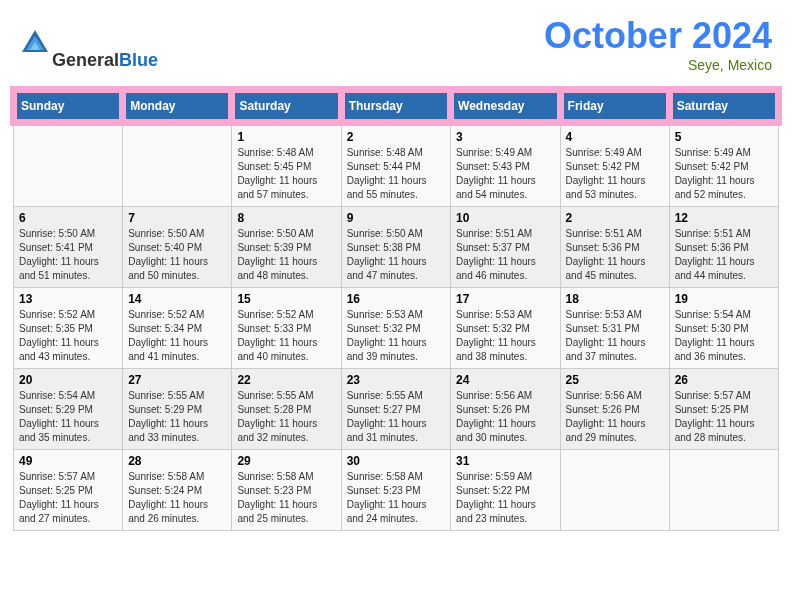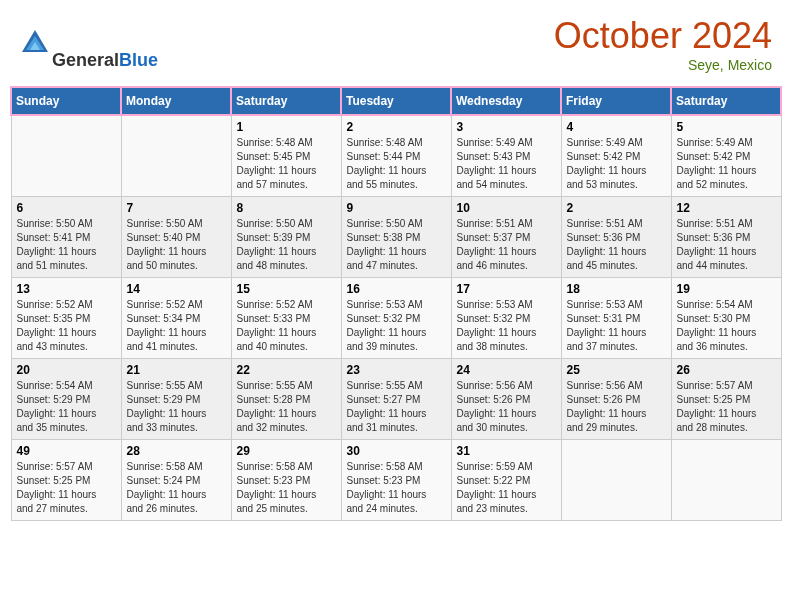--- a/index.html
+++ b/index.html
@@ -40,40 +40,40 @@
     .logo-icon {
       width: 30px;
       height: 30px;
       margin-right: 2px;
     }
     .title-area {
       text-align: right;
     }
     .month-title {
       font-size: 36px;
-      font-weight: normal;
-      color: #c2410c;
+      font-weight: bold;
+      color: #3b82f6;
     }
     .location {
       font-size: 14px;
       color: #4d7c0f;
     }
     .calendar {
       width: 100%;
       border-collapse: collapse;
       font-size: 11px;
     }
     .calendar thead th {
       background-color: #2b6cb0;
       color: white;
       padding: 6px 4px;
       text-align: left;
       font-size: 12px;
       font-weight: bold;
-      border: 2px solid #f9a8d4;
+      border: 7px solid #f9a8d4;
     }
     .calendar tbody td {
       border: 1px solid #ccc;
       vertical-align: top;
       padding: 4px 5px;
       width: 110px;
       min-height: 80px;
       background: #fff;
     }
     .calendar tbody tr:nth-child(odd) td {
@@ -117,21 +117,21 @@
     <div class="location">Seye, Mexico</div>
   </div>
 </div>
 
 <table class="calendar">
   <thead>
     <tr>
       <th>Sunday</th>
       <th>Monday</th>
       <th>Saturday</th>
-      <th>Tuesday</th>
+      <th>Thursday</th>
       <th>Wednesday</th>
       <th>Friday</th>
       <th>Saturday</th>
     </tr>
   </thead>
   <tbody id="calendar-body">
   <tr>
         <td class="empty-cell"></td>
         <td class="empty-cell"></td>
         <td>
@@ -214,21 +214,21 @@
           <span class="day-number">19</span>
           <div class="day-info">Sunrise: 5:54 AM<br>Sunset: 5:30 PM<br>Daylight: 11 hours and 36 minutes.</div>
         </td>
       </tr>
       <tr>
         <td>
           <span class="day-number">20</span>
           <div class="day-info">Sunrise: 5:54 AM<br>Sunset: 5:29 PM<br>Daylight: 11 hours and 35 minutes.</div>
         </td>
         <td>
-          <span class="day-number">21</span>
+          <span class="day-number">27</span>
           <div class="day-info">Sunrise: 5:55 AM<br>Sunset: 5:29 PM<br>Daylight: 11 hours and 33 minutes.</div>
         </td>
         <td>
           <span class="day-number">22</span>
           <div class="day-info">Sunrise: 5:55 AM<br>Sunset: 5:28 PM<br>Daylight: 11 hours and 32 minutes.</div>
         </td>
         <td>
           <span class="day-number">23</span>
           <div class="day-info">Sunrise: 5:55 AM<br>Sunset: 5:27 PM<br>Daylight: 11 hours and 31 minutes.</div>
         </td>

